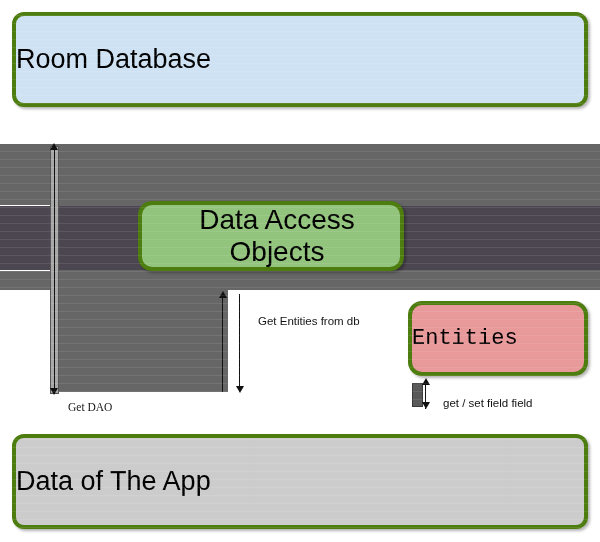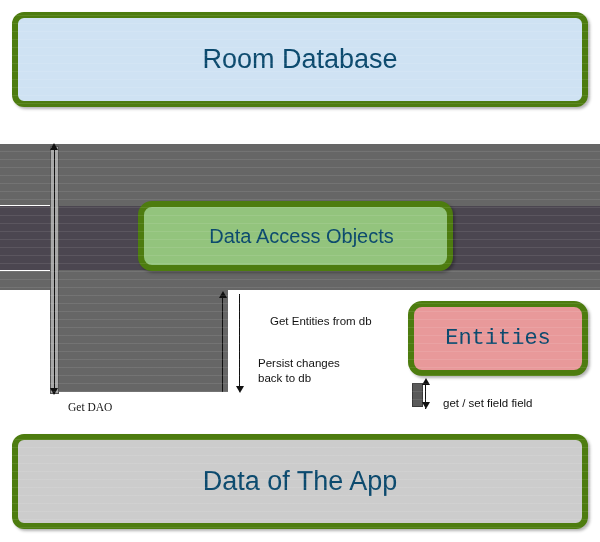--- a/index.html
+++ b/index.html
@@ -17,46 +17,46 @@
     height: 542px;
     background: #ffffff;
     overflow: hidden;
   }
 
   
   .node {
     position: absolute;
     box-sizing: border-box;
     border-radius: 12px;
-    border: 6px solid #4d7c0f;
+    border: 4px solid #4d7c0f;
     display: flex;
     align-items: center;
-    justify-content: center;
+    justify-content: flex-start;
     text-align: center;
-    color: #0c4a6e;
+    color: #000000;
     box-shadow: 2px 2px 3px rgba(0,0,0,0.30);
     z-index: 40;
   }
 
   #node-room-database {
     left: 12px;
     top: 12px;
     width: 576px;
     height: 95px;
     background: #cfe2f3;
     font-size: 27px;
   }
 
   #node-dao {
     left: 138px;
     top: 201px;
-    width: 315px;
+    width: 266px;
     height: 70px;
     background: #93c47d;
-    font-size: 20px;
+    font-size: 28px;
     border-radius: 14px;
     padding-left: 12px;
   }
 
   #node-entities {
     left: 408px;
     top: 301px;
     width: 180px;
     height: 75px;
     background: #e8999a;
@@ -184,21 +184,21 @@
   
   .label {
     position: absolute;
     font-size: 11.5px;
     color: #111111;
     line-height: 15px;
     white-space: pre-line;
     z-index: 35;
   }
   #label-get-dao          { left: 68px;  top: 400px; color: #111111; font-family: Liberation Serif, serif; }
-  #label-get-entities     { left: 258px; top: 314px; margin-left: 12px; }
+  #label-get-entities     { left: 258px; top: 314px; }
   #label-persist-changes  { left: 258px; top: 356px; }
   #label-field-values     { left: 443px; top: 396px; }
 
   
   #scanlines {
     position: absolute;
     inset: 0;
     pointer-events: none;
     z-index: 60;
     background: repeating-linear-gradient(
@@ -234,22 +234,20 @@
 
   <div class="vline" id="arrow-persist-v"></div>
   <div class="arrowhead down" id="arrow-persist-head"></div>
 
   <div class="vline" id="arrow-fieldvals-v"></div>
   <div class="arrowhead up" id="arrow-fieldvals-head-top"></div>
   <div class="arrowhead down" id="arrow-fieldvals-head-bottom"></div>
 
   <div class="label" id="label-get-dao">Get DAO</div>
   <div class="label" id="label-get-entities">Get Entities from db</div>
-  <div class="label" id="label-persist-changes">Persist changes
-back to db</div>
   <div class="label" id="label-field-values">get / set field field</div>
 
   <div class="node" id="node-room-database">
     <span>Room Database</span>
   </div>
 
   <div class="node" id="node-dao">
     <span>Data Access Objects</span>
   </div>
 

